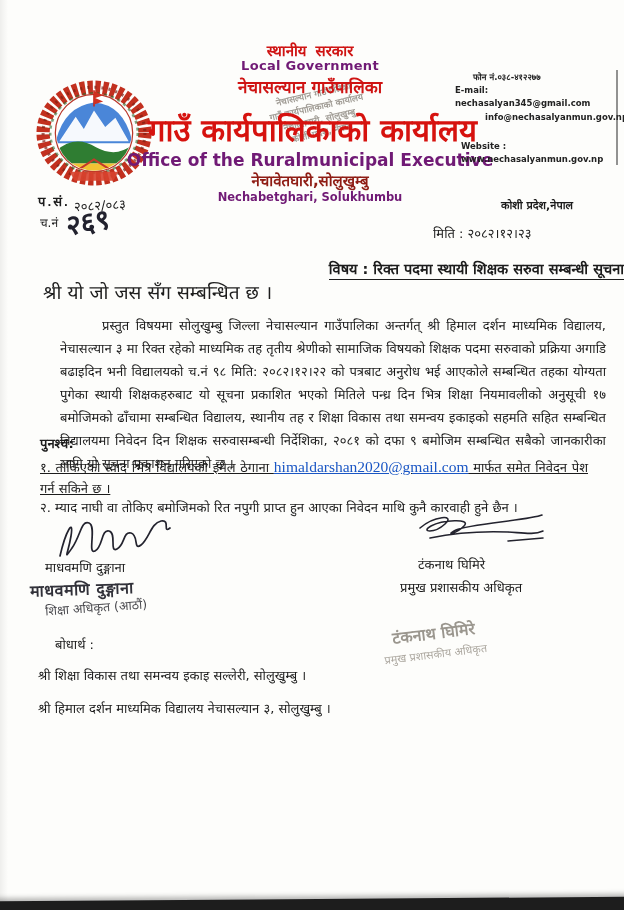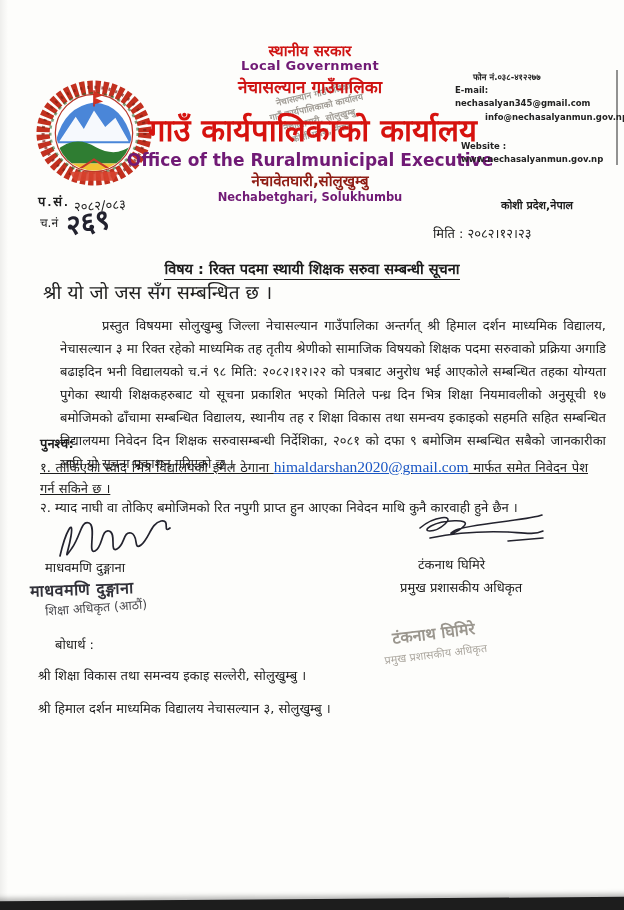--- a/index.html
+++ b/index.html
@@ -7,21 +7,21 @@
     position:relative;width:624px;height:910px;margin:0 auto;
     background:#fdfdfb;overflow:hidden;
     font-family:"DejaVu Sans",sans-serif;color:#1c1c1c;
   }
   .abs{position:absolute;}
   .red-np{color:#cf1413;font-weight:bold;}
   .red-en{color:#701a75;font-weight:bold;}
   .ctr{text-align:center;}
 
   
-  .h-line1{left:110px;top:40px;width:400px;font-size:15px;}
+  .h-line1{left:110px;top:40px;width:400px;font-size:15px;font-family:Liberation Mono, monospace;}
   .h-line2{left:110px;top:58px;width:400px;font-size:13px;letter-spacing:.3px;}
   .h-line3{left:110px;top:75px;width:400px;font-size:17px;}
   .h-line4{left:110px;top:95px;width:400px;font-size:13px;}
   .h-title{left:40px;top:108px;width:545px;font-size:31px;font-weight:bold;color:#d6120e;}
   .h-office{left:60px;top:150px;width:500px;font-size:17px;text-align:center;}
   .h-place-np{left:110px;top:170px;width:400px;font-size:15px;color:#8f1d15;font-weight:bold;text-align:center;}
   .h-place-en{left:110px;top:190px;width:400px;font-size:11.5px;}
 
   .wm-stamp{
     left:233px;top:88px;width:170px;text-align:center;
@@ -35,21 +35,21 @@
   .contact .web{margin-top:16px;margin-left:6px;}
 
   
   .ref-label{left:38px;top:192px;font-size:13px;font-weight:bold;font-family:Liberation Mono, monospace;}
   .ref-value{left:74px;top:196px;font-size:13px;transform:rotate(-3deg);}
   .chalani-label{left:40px;top:214px;font-size:12px;}
   .chalani-value{left:66px;top:202px;font-size:28px;transform:rotate(-10deg) skewX(-6deg);font-weight:bold;color:#22222e;}
   .province{left:462px;top:197px;width:150px;font-size:11px;font-weight:bold;}
   .date-row{left:433px;top:224px;font-size:13px;}
 
-  .subject{left:0;top:258px;width:624px;text-align:center;font-size:14.5px;font-weight:bold;}
+  .subject{left:0;top:258px;width:624px;text-align:right;font-size:14.5px;font-weight:bold;}
   .subject span{border-bottom:1.4px solid #1c1c1c;padding-bottom:2px;}
 
   .salutation{left:43px;top:279px;font-size:19px;}
 
   .body-par{
     left:40px;top:314px;width:546px;
     font-size:13px;line-height:23px;text-align:justify;text-indent:42px;margin-left:20px;
   }
 
   .punash-label{left:40px;top:434px;font-size:13px;font-weight:bold;}

